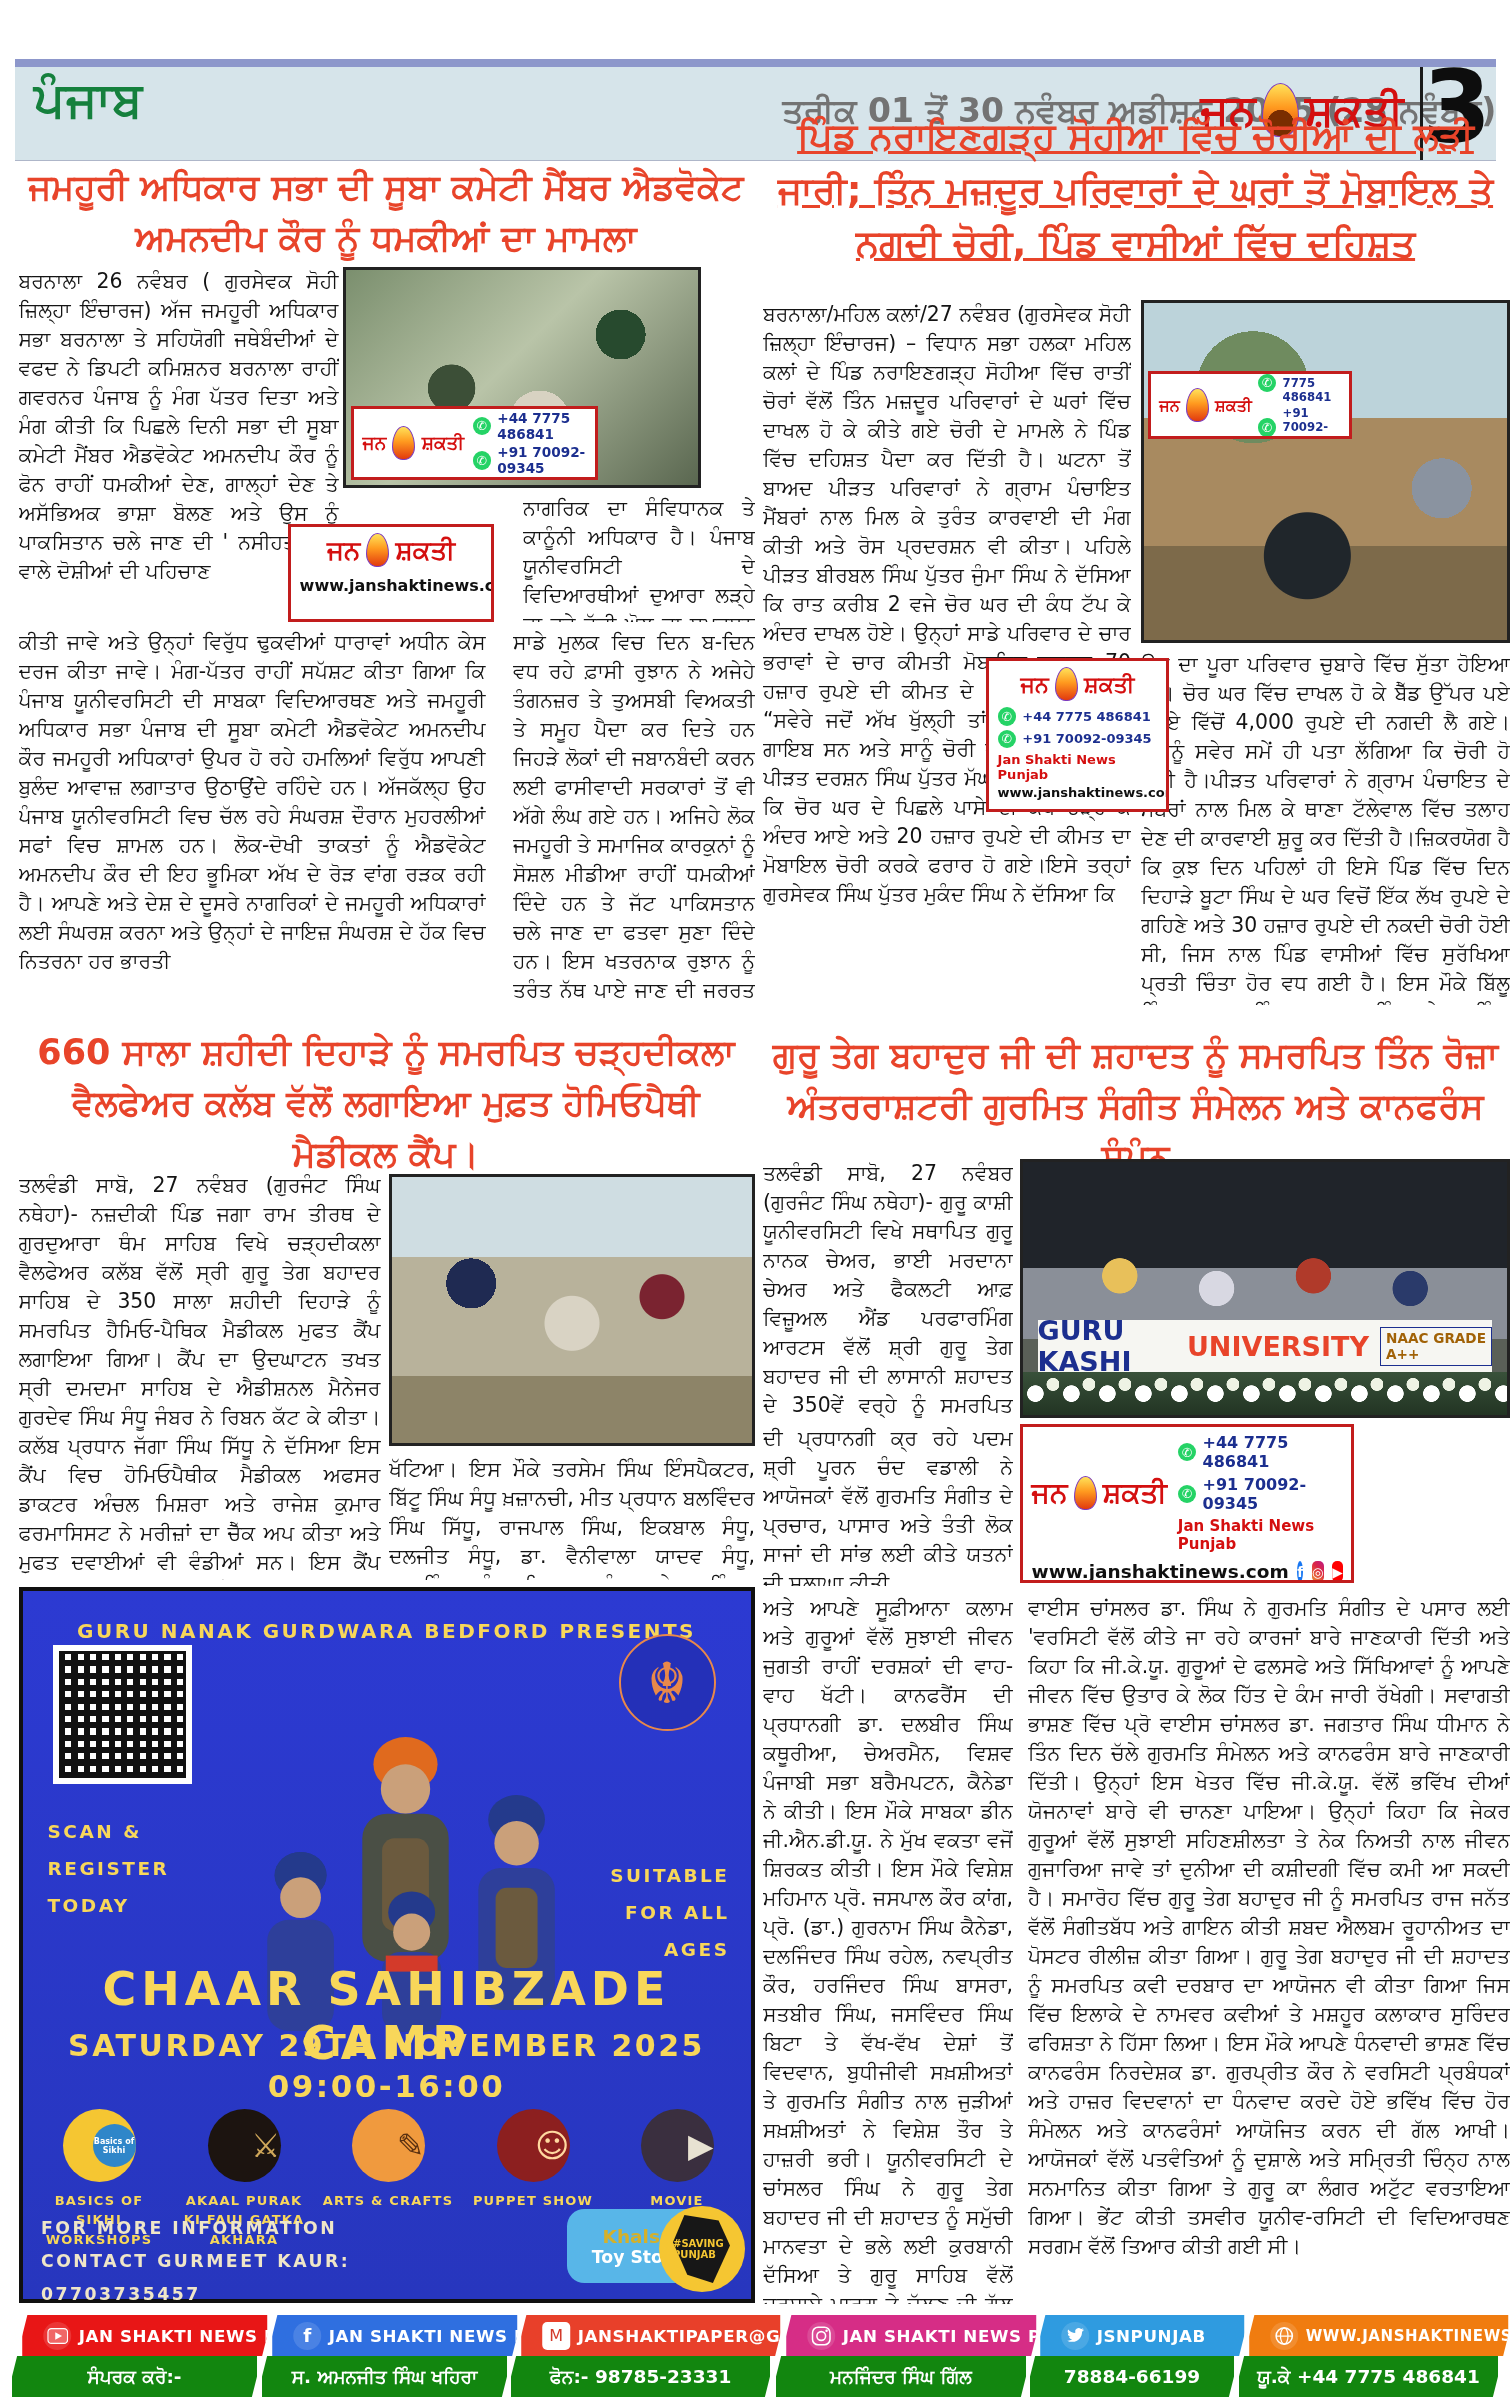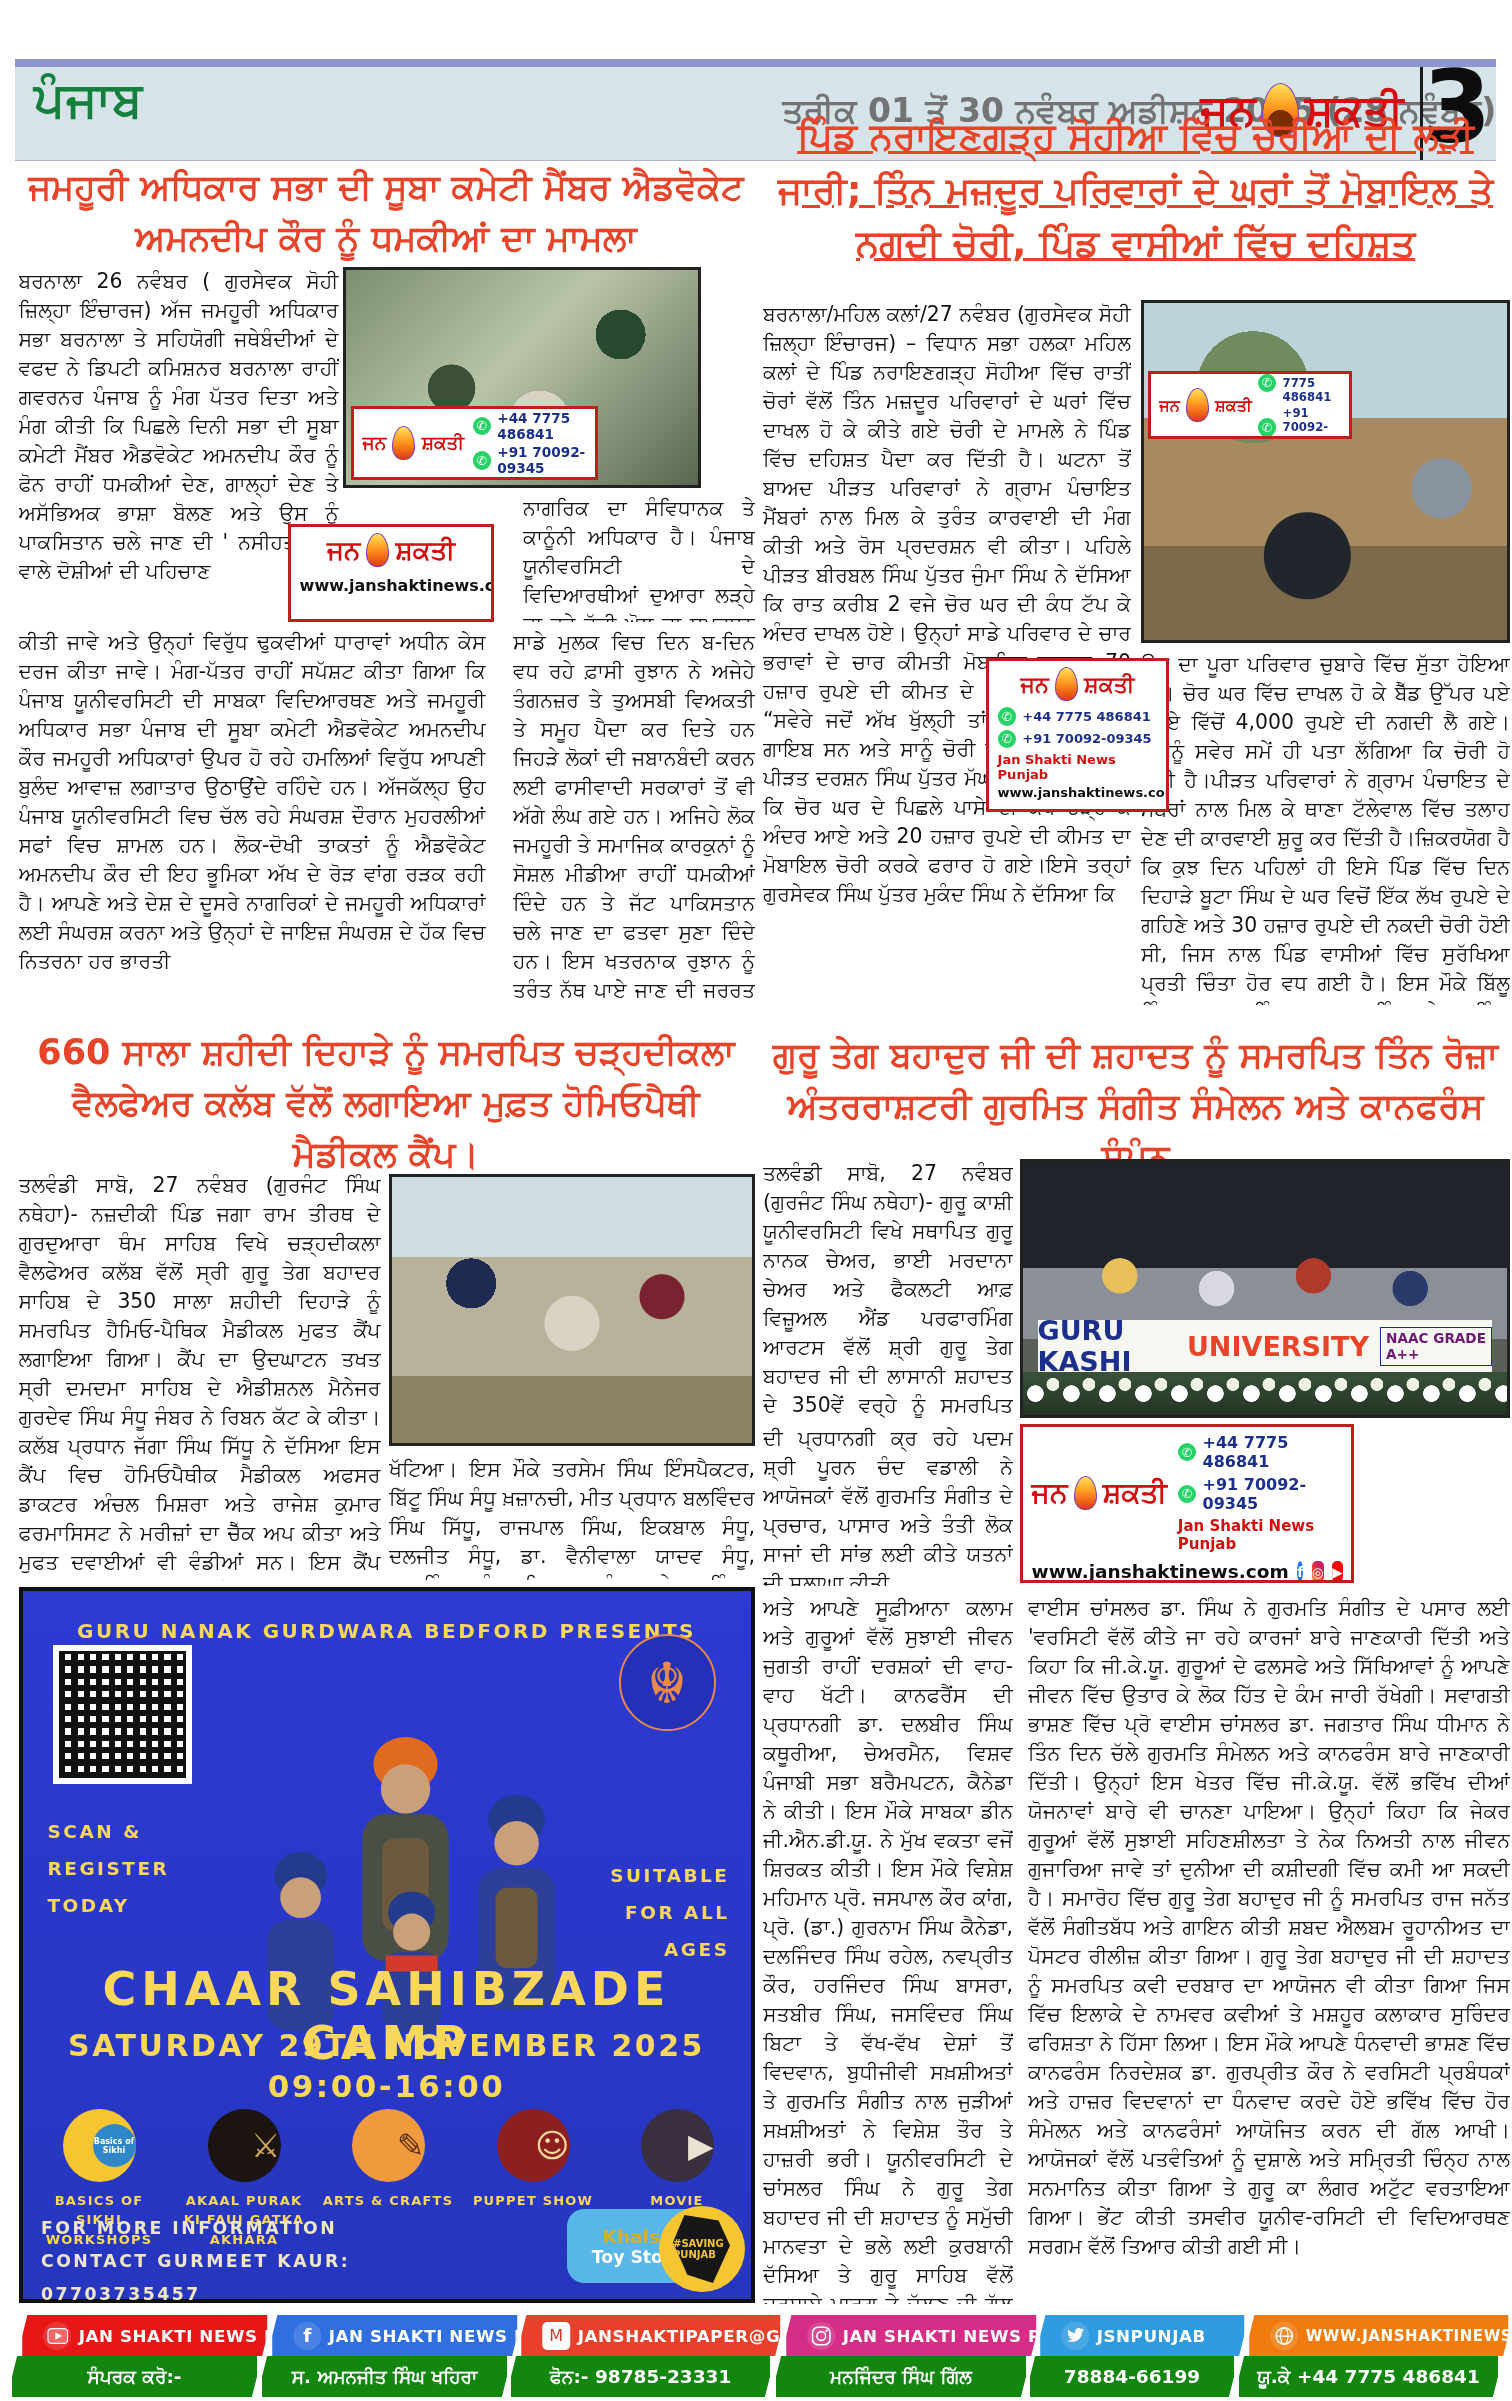--- a/index.html
+++ b/index.html
@@ -271,21 +271,21 @@
 
   <div class="photo" style="left:1020px;top:1159px;width:490px;height:259px;background:
       radial-gradient(circle 25px at 20% 45%,#e8c05a 0 17.3px,transparent 18px),
       radial-gradient(circle 25px at 40% 50%,#d8d8e2 0 17.3px,transparent 18px),
       radial-gradient(circle 25px at 60% 45%,#b03a2a 0 17.3px,transparent 18px),
       radial-gradient(circle 25px at 80% 50%,#2a3a6a 0 17.3px,transparent 18px),
       linear-gradient(#20242a 0 42%,#8a8f98 42% 70%,#5a6058 70%);">
     <div class="gkbanner">
       <span style="color:#1c2f8f;font-weight:bold;font-size:27px;">GURU KASHI</span>
       <span style="color:#e8442a;font-weight:bold;font-size:27px;">UNIVERSITY</span>
-      <span style="color:#701a75;font-weight:bold;font-size:13.6px;border:1.2px solid #1c2f8f;padding:2.5px 5px;">NAAC GRADE A++</span>
+      <span style="color:#a16207;font-weight:bold;font-size:13.6px;border:1.2px solid #1c2f8f;padding:2.5px 5px;">NAAC GRADE A++</span>
     </div>
     <div class="garland"></div>
   </div>
 
   <div class="bodytext" style="left:763px;top:1424px;width:250px;height:162px;">ਦੀ ਪ੍ਰਧਾਨਗੀ ਕ੍ਰ ਰਹੇ ਪਦਮ ਸ਼੍ਰੀ ਪੂਰਨ ਚੰਦ ਵਡਾਲੀ ਨੇ ਆਯੋਜਕਾਂ ਵੱਲੋਂ ਗੁਰਮਤਿ ਸੰਗੀਤ ਦੇ ਪ੍ਰਚਾਰ, ਪਾਸਾਰ ਅਤੇ ਤੰਤੀ ਲੋਕ ਸਾਜਾਂ ਦੀ ਸਾਂਭ ਲਈ ਕੀਤੇ ਯਤਨਾਂ ਦੀ ਸ਼ਲਾਘਾ ਕੀਤੀ</div>
 
   <div class="jscard" style="left:1020px;top:1424px;width:334px;height:159px;">
     <div style="display:flex;gap:11px;align-items:center;">
       <div class="js-logo-row" style="font-size:28px;">
         <span>ਜਨ</span>

